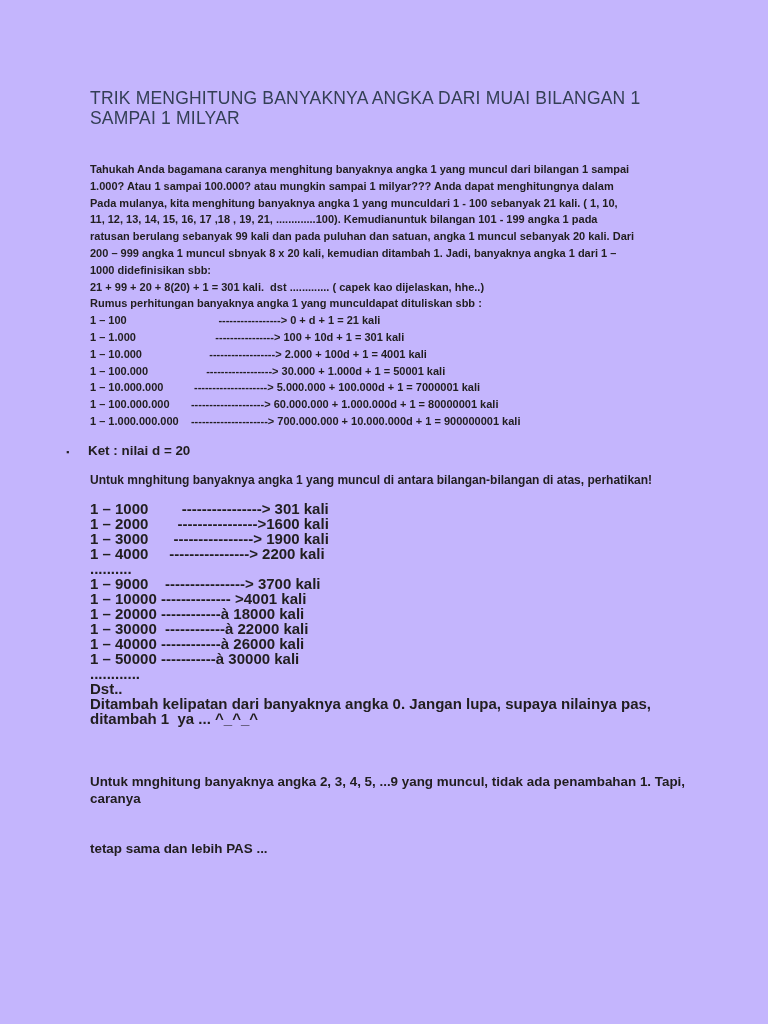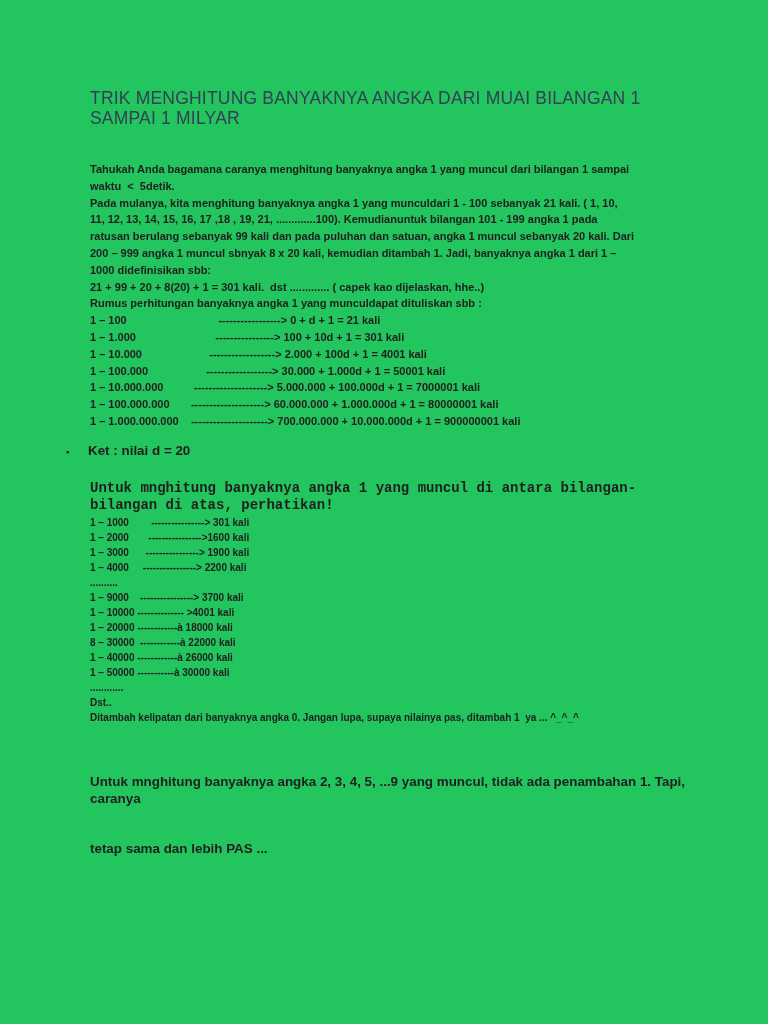--- a/index.html
+++ b/index.html
@@ -4,21 +4,21 @@
 <style>
   html, body {
     margin: 0;
     padding: 0;
     background: #ffffff;
   }
   .page {
     position: relative;
     width: 768px;
     height: 1024px;
-    background: #22c55e;
+    background: #c4b5fd;
     overflow: hidden;
     font-family: "Liberation Sans", sans-serif;
   }
   .content {
     position: absolute;
     left: 90px;
     top: 88px;
     width: 600px;
   }
   .doc-title {
@@ -47,55 +47,54 @@
     font-weight: 700;
     font-size: 13.4px;
   }
   .ket-bullet {
     width: 22px;
     margin-left: -24px;
     font-size: 9px;
     color: #211e1f;
   }
   .list-heading {
-    margin-top: 22px;
+    margin-top: 14px;
     color: #211e1f;
     font-weight: 700;
-    font-size: 14px;
+    font-size: 12px;
     line-height: 16.8px;
     white-space: pre-wrap;
-    font-family: Liberation Mono, monospace;
   }
   .list-block {
     color: #211e1f;
     font-weight: 700;
-    font-size: 10px;
+    font-size: 15px;
     line-height: 15px;
-    margin-top: 2px;
+    margin-top: 12px;
   }
   .list2-heading {
     margin-top: 15px;
     color: #211e1f;
     font-weight: 700;
     font-size: 13.4px;
     line-height: 16.8px;
     white-space: pre-wrap;
   }
 </style>
 </head>
 <body>
 
 <div class="page">
   <div class="content">
 
     <div class="doc-title">TRIK MENGHITUNG BANYAKNYA ANGKA DARI MUAI BILANGAN 1 SAMPAI 1 MILYAR</div>
 
     <div class="body-block">
       <div class="line">Tahukah Anda bagamana caranya menghitung banyaknya angka 1 yang muncul dari bilangan 1 sampai</div>
-      <div class="line">waktu  &lt;  5detik.</div>
+      <div class="line">1.000? Atau 1 sampai 100.000? atau mungkin sampai 1 milyar??? Anda dapat menghitungnya dalam</div>
       <div class="line">Pada mulanya, kita menghitung banyaknya angka 1 yang munculdari 1 - 100 sebanyak 21 kali. ( 1, 10,</div>
       <div class="line">11, 12, 13, 14, 15, 16, 17 ,18 , 19, 21, .............100). Kemudianuntuk bilangan 101 - 199 angka 1 pada</div>
       <div class="line">ratusan berulang sebanyak 99 kali dan pada puluhan dan satuan, angka 1 muncul sebanyak 20 kali. Dari</div>
       <div class="line">200 – 999 angka 1 muncul sbnyak 8 x 20 kali, kemudian ditambah 1. Jadi, banyaknya angka 1 dari 1 –</div>
       <div class="line">1000 didefinisikan sbb:</div>
       <div class="line">21 + 99 + 20 + 8(20) + 1 = 301 kali.  dst ............. ( capek kao dijelaskan, hhe..)</div>
       <div class="line">Rumus perhitungan banyaknya angka 1 yang munculdapat dituliskan sbb :</div>
     </div>
 
     <div class="body-block">
@@ -117,21 +116,21 @@
 
     <div class="list-block">
       <div class="line">1 – 1000        ----------------&gt; 301 kali</div>
       <div class="line">1 – 2000       ----------------&gt;1600 kali</div>
       <div class="line">1 – 3000      ----------------&gt; 1900 kali</div>
       <div class="line">1 – 4000     ----------------&gt; 2200 kali</div>
       <div class="line">..........</div>
       <div class="line">1 – 9000    ----------------&gt; 3700 kali</div>
       <div class="line">1 – 10000 -------------- &gt;4001 kali</div>
       <div class="line">1 – 20000 ------------à 18000 kali</div>
-      <div class="line">8 – 30000  ------------à 22000 kali</div>
+      <div class="line">1 – 30000  ------------à 22000 kali</div>
       <div class="line">1 – 40000 ------------à 26000 kali</div>
       <div class="line">1 – 50000 -----------à 30000 kali</div>
       <div class="line">............</div>
       <div class="line">Dst..</div>
       <div class="line">Ditambah kelipatan dari banyaknya angka 0. Jangan lupa, supaya nilainya pas, ditambah 1  ya ... ^_^_^</div>
     </div>
 
     <div class="list2-heading">
       <div class="line">Untuk mnghitung banyaknya angka 2, 3, 4, 5, ...9 yang muncul, tidak ada penambahan 1. Tapi, caranya</div>
       <div class="line">tetap sama dan lebih PAS ...</div>

